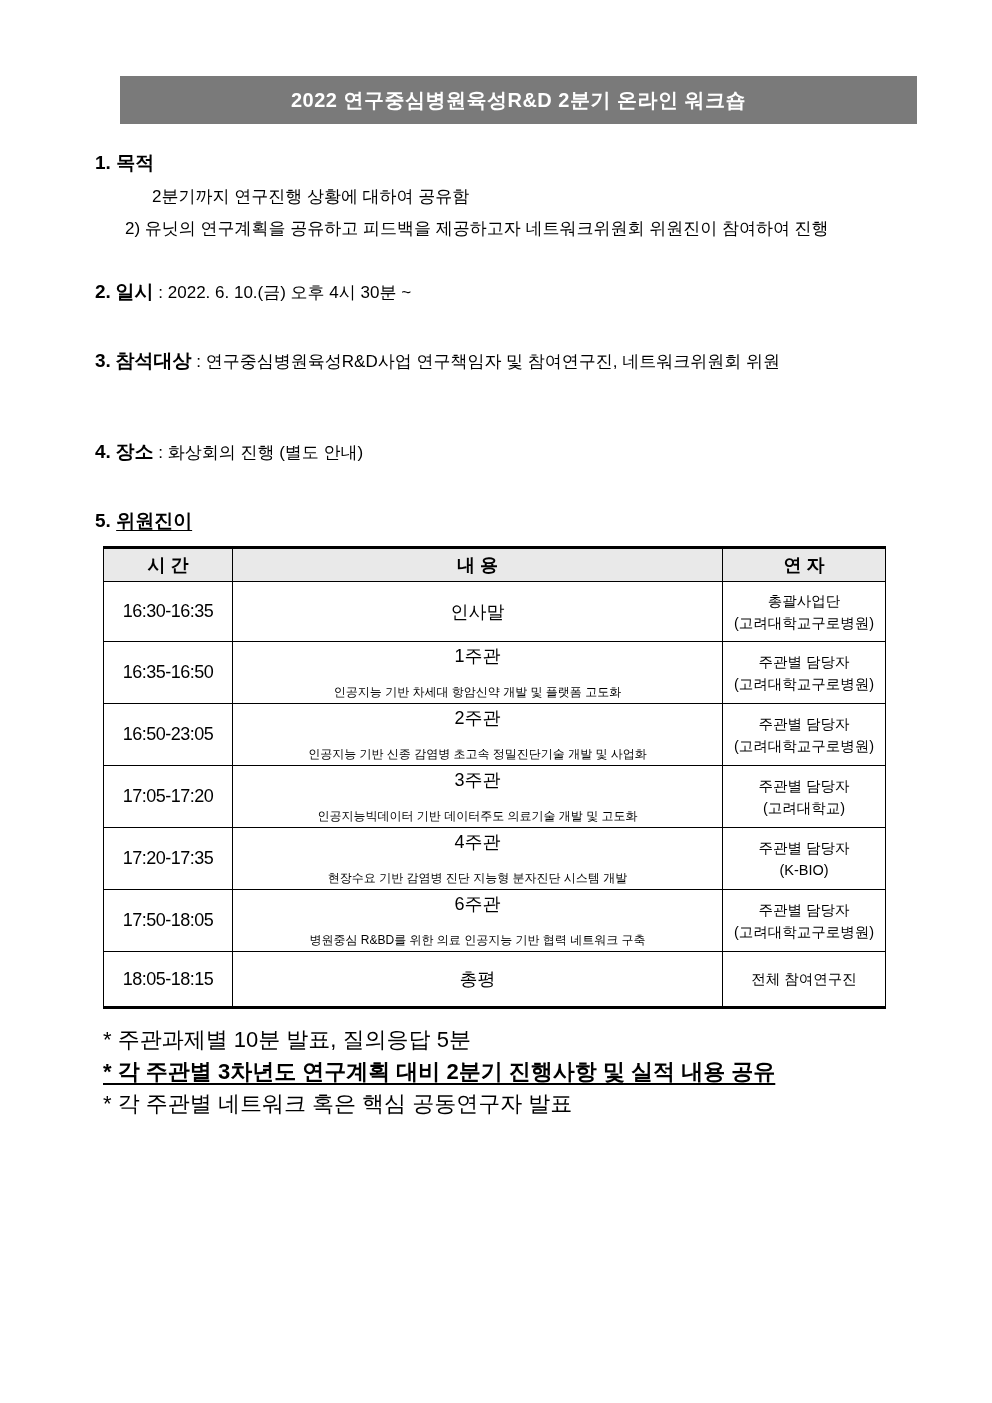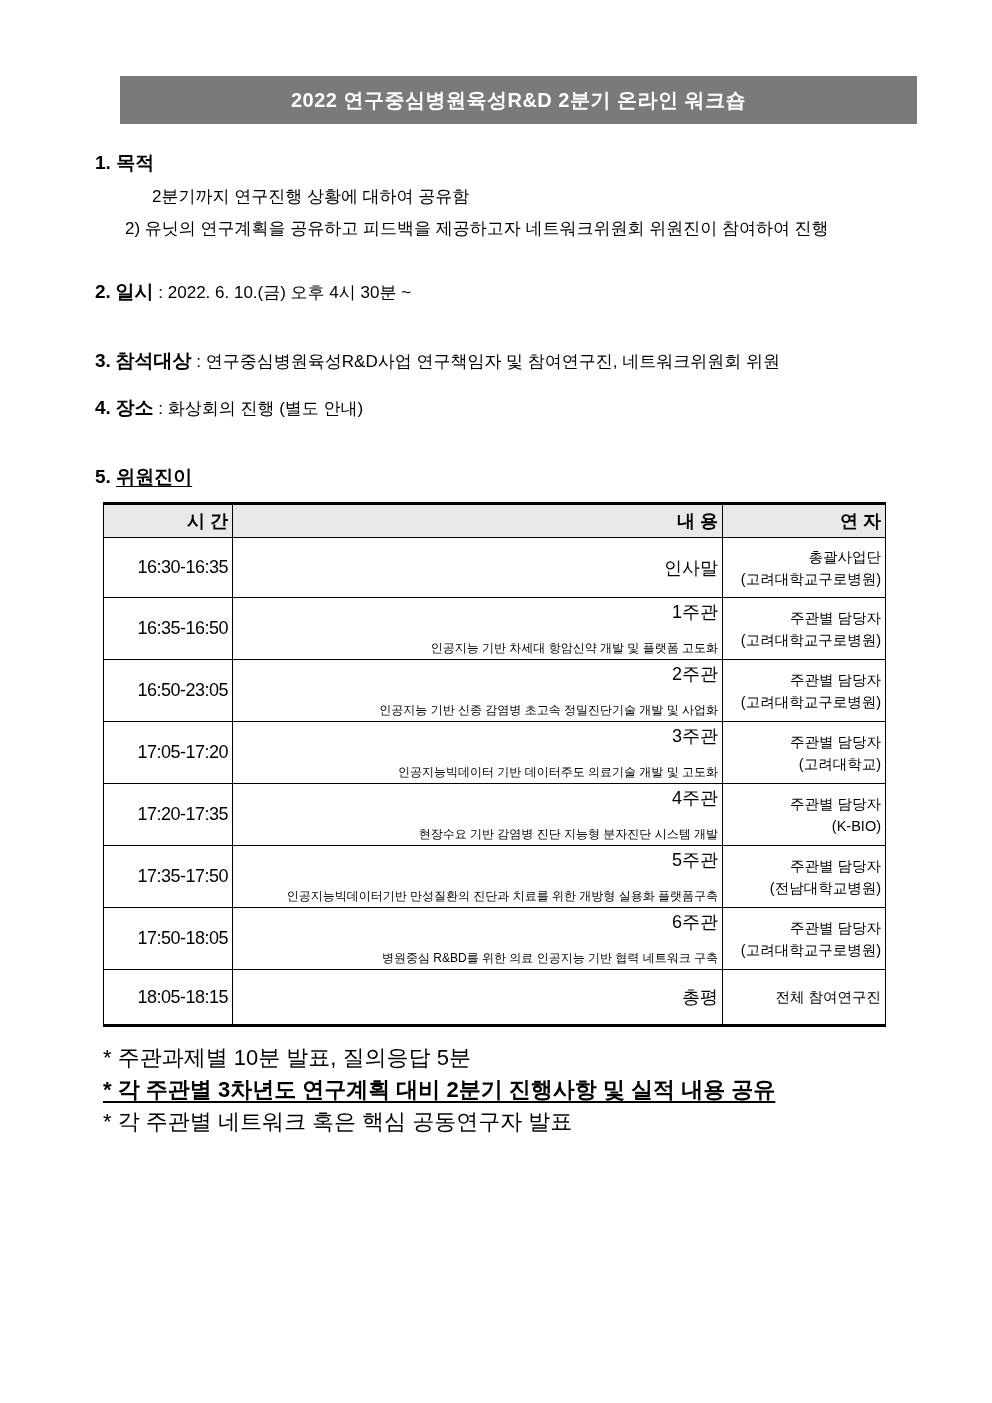--- a/index.html
+++ b/index.html
@@ -30,34 +30,34 @@
   .underlined { text-decoration: underline; text-underline-offset: 3px; }
 
   #sec-purpose { margin-top: 26px; }
   .purpose-item { margin-top: 10px; }
   .purpose-line1 { margin-left: 30px; margin-top: 10px; font-size: 17px; white-space: nowrap; line-height: 22px; }
   .purpose-line2 { margin-left: 57px; margin-top: 10px; font-size: 17px; white-space: nowrap; line-height: 22px; }
   .purpose-line2:empty { display: none; }
 
   #sec-datetime  { margin-top: 39px; }
   #sec-attendees { margin-top: 43px; }
-  #sec-venue     { margin-top: 21px; }
+  #sec-venue     { margin-top: 65px; }
   #sec-program   { margin-top: 43px; }
 
   table.program {
     border-collapse: collapse;
     width: 782px;
     margin: 12px 0 0 8px;
     table-layout: fixed;
     border-top: 3px solid #000;
     border-bottom: 3px solid #000;
   }
   table.program th, table.program td {
     border: 1px solid #000;
-    text-align: right;
+    text-align: center;
     vertical-align: middle;
     padding: 2px 4px;
     overflow: hidden;
   }
   table.program col.c-time { width: 129px; }
   table.program col.c-content { width: 490px; }
   table.program col.c-speaker { width: 163px; }
   table.program th {
     background: #e9e9e9;
     font-size: 18px; font-weight: bold;
@@ -184,31 +184,20 @@
           <td>
             <div class="content-title">4주관</div>
             <div class="content-sub">현장수요 기반 감염병 진단 지능형 분자진단 시스템 개발</div>
           </td>
           <td>
             <div class="speaker-line">주관별 담당자</div>
             <div class="speaker-line">(K-BIO)</div>
           </td>
         </tr>
         <tr class="row-std">
-          <td class="cell-time">17:35-17:50</td>
-          <td>
-            <div class="content-title">5주관</div>
-            <div class="content-sub">인공지능빅데이터기반 만성질환의 진단과 치료를 위한 개방형 실용화 플랫폼구축</div>
-          </td>
-          <td>
-            <div class="speaker-line">주관별 담당자</div>
-            <div class="speaker-line">(전남대학교병원)</div>
-          </td>
-        </tr>
-        <tr class="row-std">
           <td class="cell-time">17:50-18:05</td>
           <td>
             <div class="content-title">6주관</div>
             <div class="content-sub">병원중심 R&amp;BD를 위한 의료 인공지능 기반 협력 네트워크 구축</div>
           </td>
           <td>
             <div class="speaker-line">주관별 담당자</div>
             <div class="speaker-line">(고려대학교구로병원)</div>
           </td>
         </tr>

